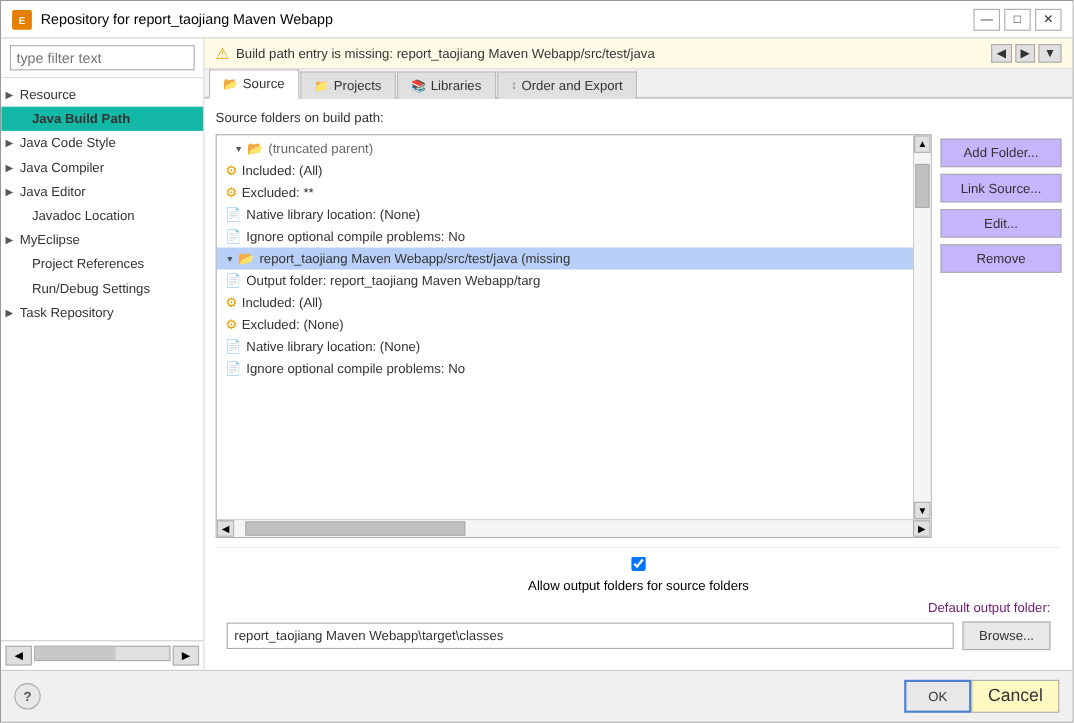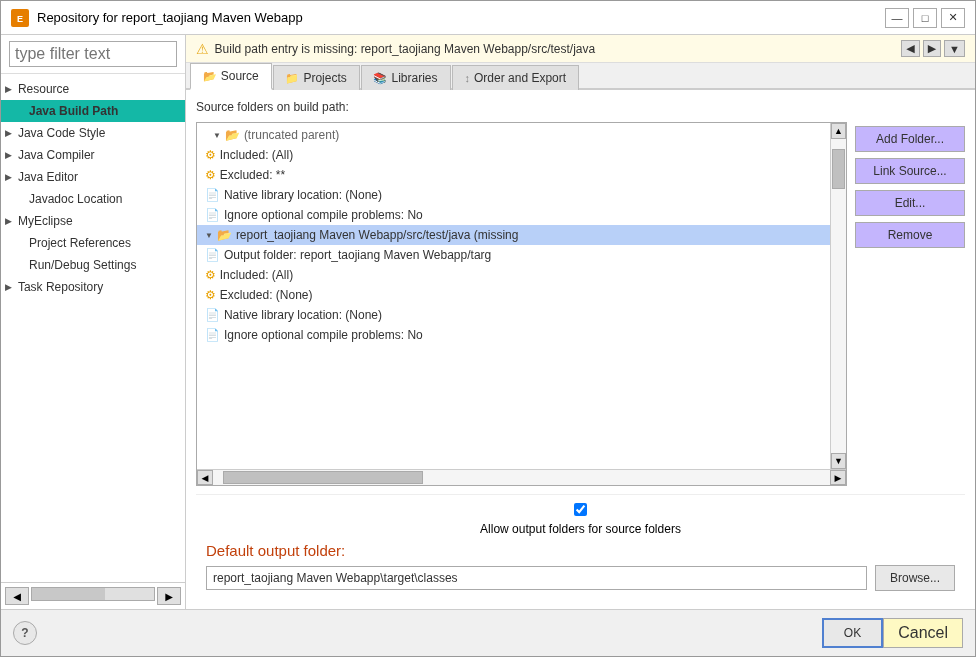--- a/index.html
+++ b/index.html
@@ -85,21 +85,21 @@
       overflow: hidden;
     }
     .filter-box {
       padding: 6px 8px;
       border-bottom: 1px solid #ddd;
     }
     .filter-input {
       width: 100%;
       padding: 3px 5px;
       border: 1px solid #aaa;
-      font-size: 16px;
+      font-size: 13px;
       color: #888;
       outline: none;
     }
     .nav-list {
       flex: 1;
       overflow-y: auto;
       padding: 4px 0;
     }
     .nav-item {
       padding: 4px 8px 4px 12px;
@@ -343,22 +343,23 @@
       flex-direction: column;
       gap: 6px;
     }
     .checkbox-row {
       display: flex;
       align-items: center;
       gap: 6px;
       flex-direction: column;
     }
     .default-output-label {
-      font-size: 15px;
-      color: #c2410c;
+      font-size: 12px;
+      color: #701a75;
+      text-align: right;
     }
     .output-row {
       display: flex;
       align-items: center;
       gap: 8px;
     }
     .output-input {
       flex: 1;
       padding: 4px 6px;
       border: 1px solid #aaa;

